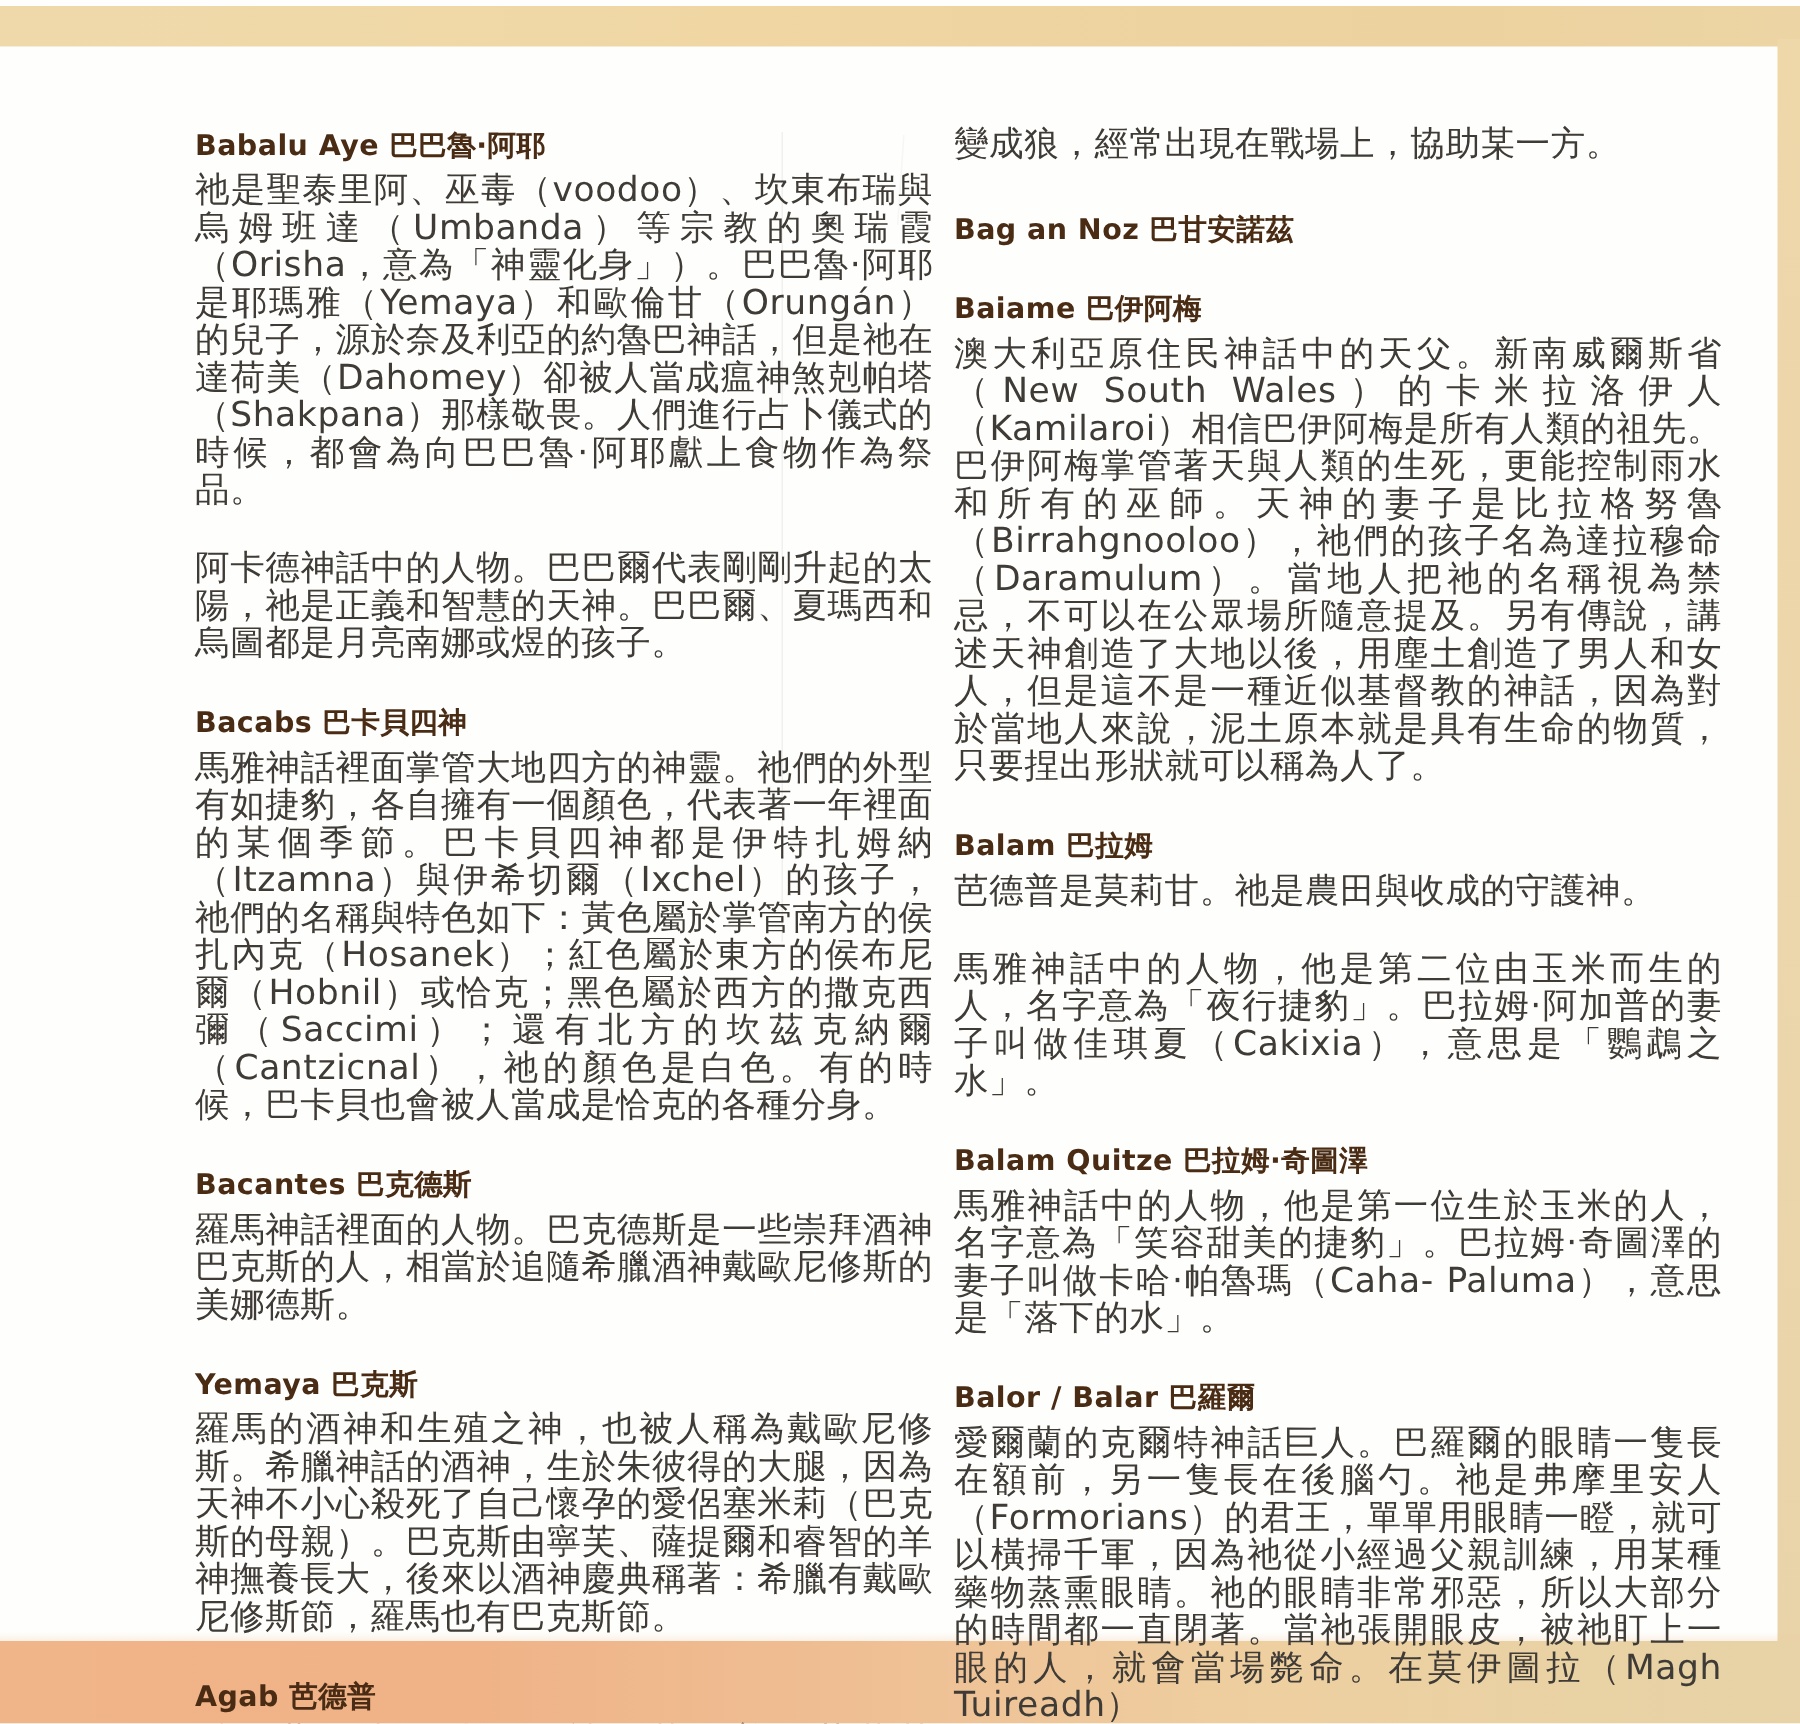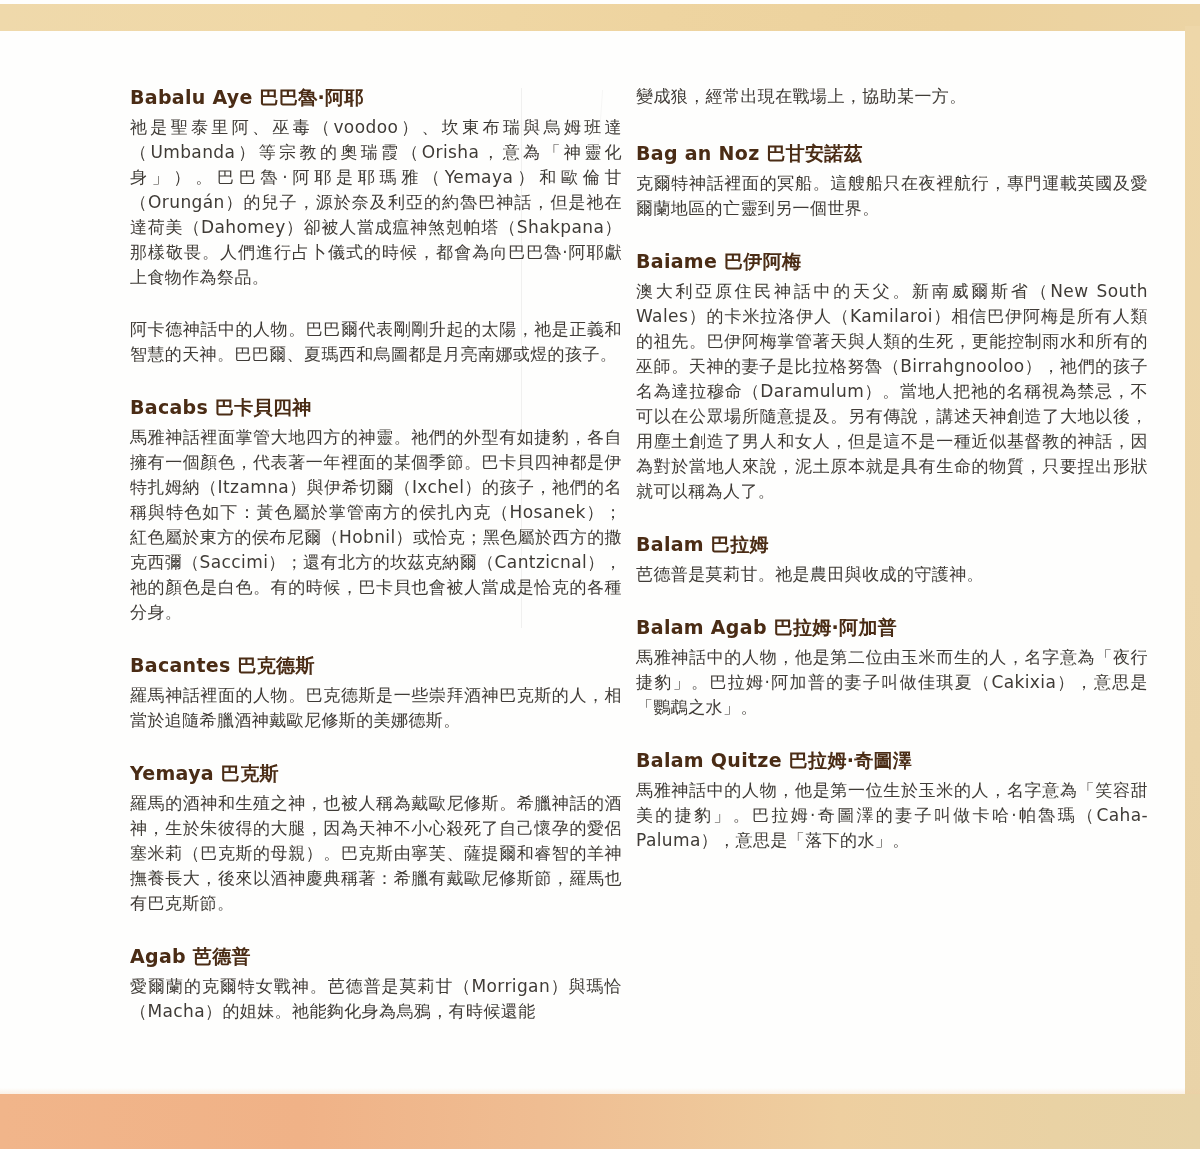--- a/index.html
+++ b/index.html
@@ -62,21 +62,21 @@
   .entry-heading {
     margin: 0 0 5px 0;
     font-size: 19px;
     line-height: 26px;
     font-weight: bold;
     color: #4a2c15;
     letter-spacing: 0.3px;
   }
   .entry-body, .continuation {
     margin: 0;
-    font-size: 17px;
+    font-size: 23px;
     line-height: 25px;
     color: #3f3b36;
     letter-spacing: 0.4px;
     text-align: justify;
     text-justify: inter-ideograph;
   }
   .continuation { margin: 0 0 31px 0; }
 </style>
 </head>
 <body>
@@ -121,38 +121,40 @@
     </section>
 
   </div>
 
   <div class="col col-right">
 
     <p class="continuation">變成狼，經常出現在戰場上，協助某一方。</p>
 
     <section class="entry">
       <h3 class="entry-heading">Bag an Noz 巴甘安諾茲</h3>
-      <p class="entry-body">克爾特神話裡面的冥船。這艘船只在夜裡航行，專門運載英國及愛爾蘭地區的亡靈到另一個世界。</p>
     </section>
 
     <section class="entry">
       <h3 class="entry-heading">Baiame 巴伊阿梅</h3>
       <p class="entry-body">澳大利亞原住民神話中的天父。新南威爾斯省（New South Wales）的卡米拉洛伊人（Kamilaroi）相信巴伊阿梅是所有人類的祖先。巴伊阿梅掌管著天與人類的生死，更能控制雨水和所有的巫師。天神的妻子是比拉格努魯（Birrahgnooloo），祂們的孩子名為達拉穆命（Daramulum）。當地人把祂的名稱視為禁忌，不可以在公眾場所隨意提及。另有傳說，講述天神創造了大地以後，用塵土創造了男人和女人，但是這不是一種近似基督教的神話，因為對於當地人來說，泥土原本就是具有生命的物質，只要捏出形狀就可以稱為人了。</p>
     </section>
 
     <section class="entry">
       <h3 class="entry-heading">Balam 巴拉姆</h3>
       <p class="entry-body">芭德普是莫莉甘。祂是農田與收成的守護神。</p>
     </section>
 
     <section class="entry">
-      <h3 class="entry-heading">Balam Agab 巴拉姆·阿加普</h3>
       <p class="entry-body">馬雅神話中的人物，他是第二位由玉米而生的人，名字意為「夜行捷豹」。巴拉姆·阿加普的妻子叫做佳琪夏（Cakixia），意思是「鸚鵡之水」。</p>
     </section>
 
     <section class="entry">
       <h3 class="entry-heading">Balam Quitze 巴拉姆·奇圖澤</h3>
       <p class="entry-body">馬雅神話中的人物，他是第一位生於玉米的人，名字意為「笑容甜美的捷豹」。巴拉姆·奇圖澤的妻子叫做卡哈·帕魯瑪（Caha- Paluma），意思是「落下的水」。</p>
     </section>
 
+    <section class="entry">
+      <h3 class="entry-heading">Balor / Balar 巴羅爾</h3>
+      <p class="entry-body">愛爾蘭的克爾特神話巨人。巴羅爾的眼睛一隻長在額前，另一隻長在後腦勺。祂是弗摩里安人（Formorians）的君王，單單用眼睛一瞪，就可以橫掃千軍，因為祂從小經過父親訓練，用某種藥物蒸熏眼睛。祂的眼睛非常邪惡，所以大部分的時間都一直閉著。當祂張開眼皮，被祂盯上一眼的人，就會當場斃命。在莫伊圖拉（Magh Tuireadh）</p>
+    </section>
 
   </div>
 </div>
 
 </body></html>

